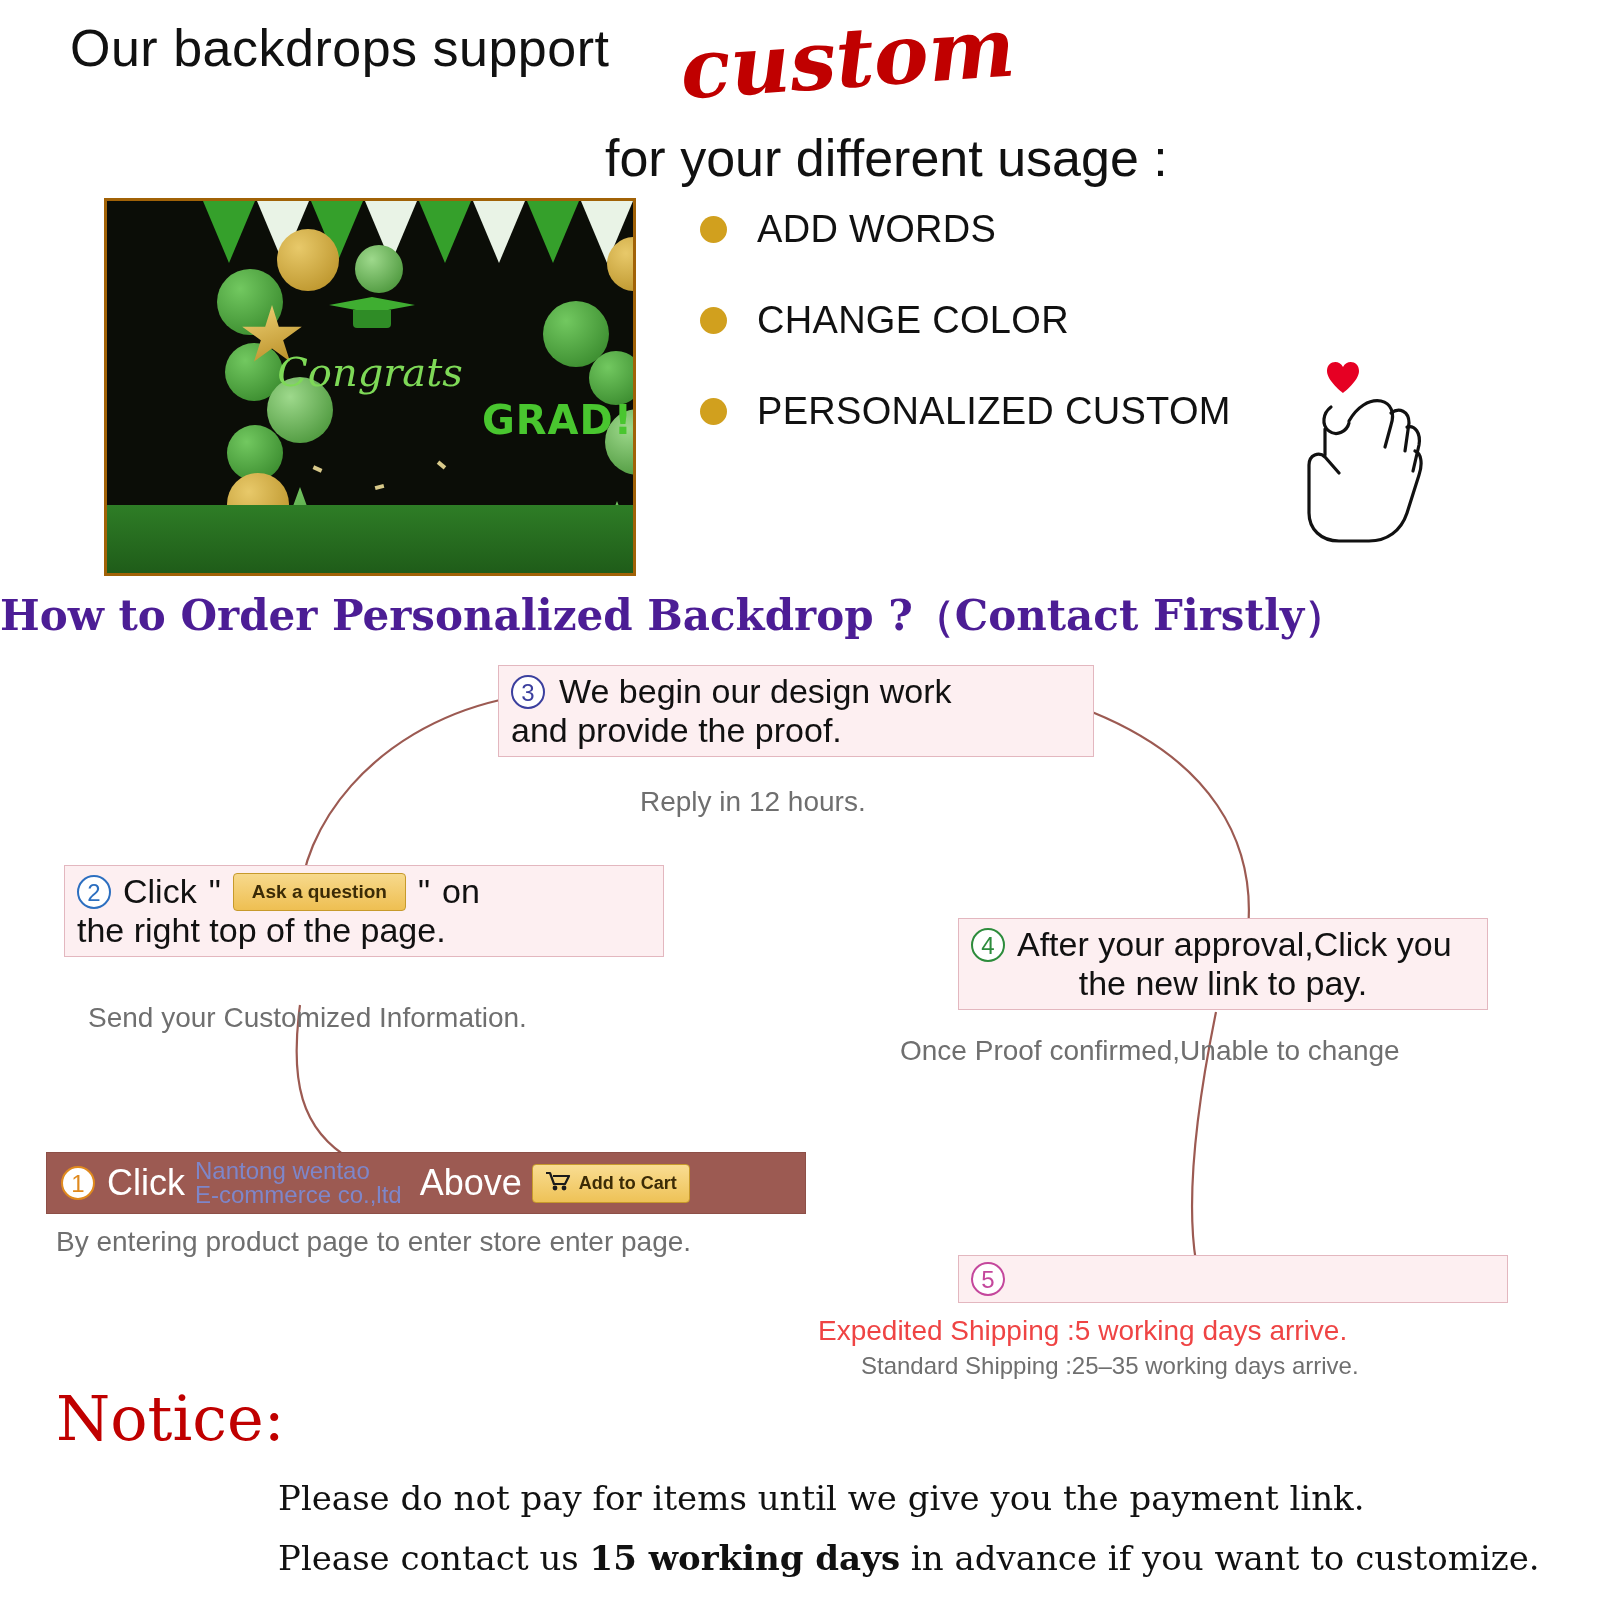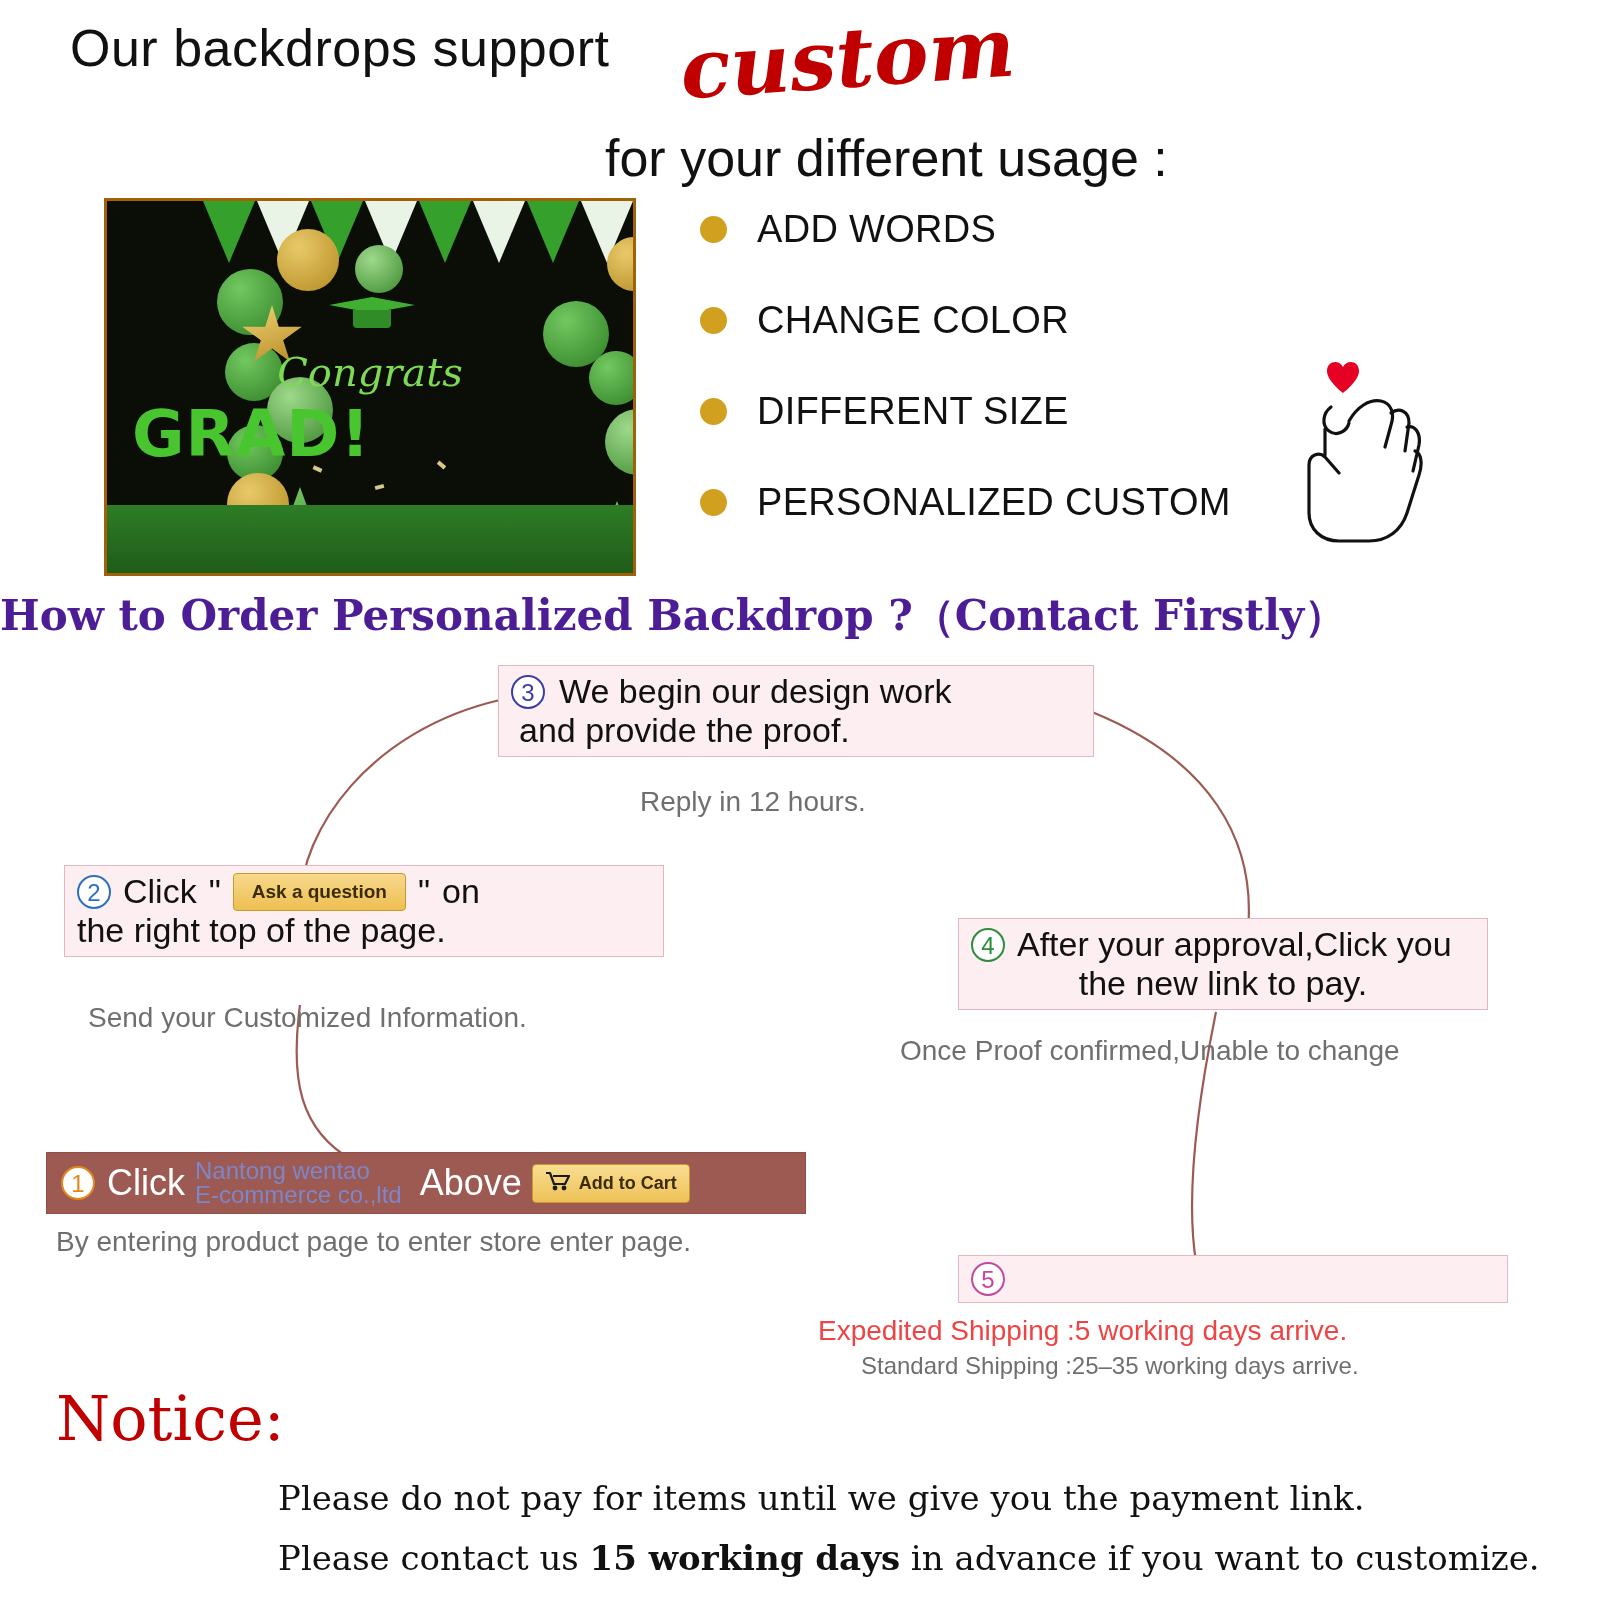--- a/index.html
+++ b/index.html
@@ -77,23 +77,23 @@
     background: #2f8c26; border-radius: 0 0 4px 4px;
   }
   .congrats {
     position: absolute; left: 0; top: 148px; width: 100%;
     text-align: center;
     font-family: "DejaVu Serif", serif; font-style: italic;
     font-size: 40px; color: #7ed957;
   }
   .gradtxt {
     position: absolute; left: 0; top: 196px; width: 100%;
-    text-align: left;
+    text-align: right;
     font-family: "DejaVu Sans", sans-serif; font-weight: bold;
-    font-size: 64px; color: #49c62f; letter-spacing: 1px; margin-left: 25px;
+    font-size: 40px; color: #49c62f; letter-spacing: 1px;
   }
   .confetti {
     position: absolute; background: #d8c98a; width: 9px; height: 4px;
   }
 
   
   .bullets { position: absolute; left: 700px; top: 208px; }
   .bullet-row {
     display: flex; align-items: center; margin-bottom: 48px;
   }
@@ -133,21 +133,21 @@
   .num.blue { border-color: #2c6fc0; color: #2c6fc0; }
   .num.green { border-color: #2d8c3c; color: #2d8c3c; }
   .num.pink { border-color: #c4479c; color: #c4479c; }
   .num.orange { border-color: #e08a1e; color: #e08a1e; }
   .boxtext { font-size: 34px; color: #111; }
   .caption { position: absolute; font-size: 28px; color: #6f6f6f; }
 
   
   #step3 { left: 498px; top: 665px; width: 596px; }
   #step3 .l1 { display: flex; align-items: center; gap: 14px; }
-  #step3 .l2 { margin-left: 8px; }
+  #step3 .l2 { margin-left: 0; }
   #cap3 { left: 640px; top: 786px; }
 
   
   #step2 { left: 64px; top: 865px; width: 600px; }
   #step2 .l1 { display: flex; align-items: center; gap: 12px; }
   .askbtn {
     display: inline-block;
     background: linear-gradient(180deg,#f7d98c,#eebf52);
     border: 1px solid #c79a2b;
     border-radius: 4px;
@@ -256,24 +256,20 @@
 </div>
 
 <div class="bullets">
   <div class="bullet-row">
     <span class="dot"></span>
     <span class="bullet-label">ADD WORDS</span>
   </div>
   <div class="bullet-row">
     <span class="dot"></span>
     <span class="bullet-label">CHANGE COLOR</span>
-  </div>
-  <div class="bullet-row">
-    <span class="dot"></span>
-    <span class="bullet-label">DIFFERENT SIZE</span>
   </div>
   <div class="bullet-row">
     <span class="dot"></span>
     <span class="bullet-label">PERSONALIZED CUSTOM</span>
   </div>
 </div>
 
 <div class="hand">
   <svg width="130" height="200" viewBox="0 0 130 200">
     <path d="M48 12 C44 4 32 6 32 16 C32 26 48 38 48 38 C48 38 64 26 64 16 C64 6 52 4 48 12 Z" fill="#e60023"></path>

